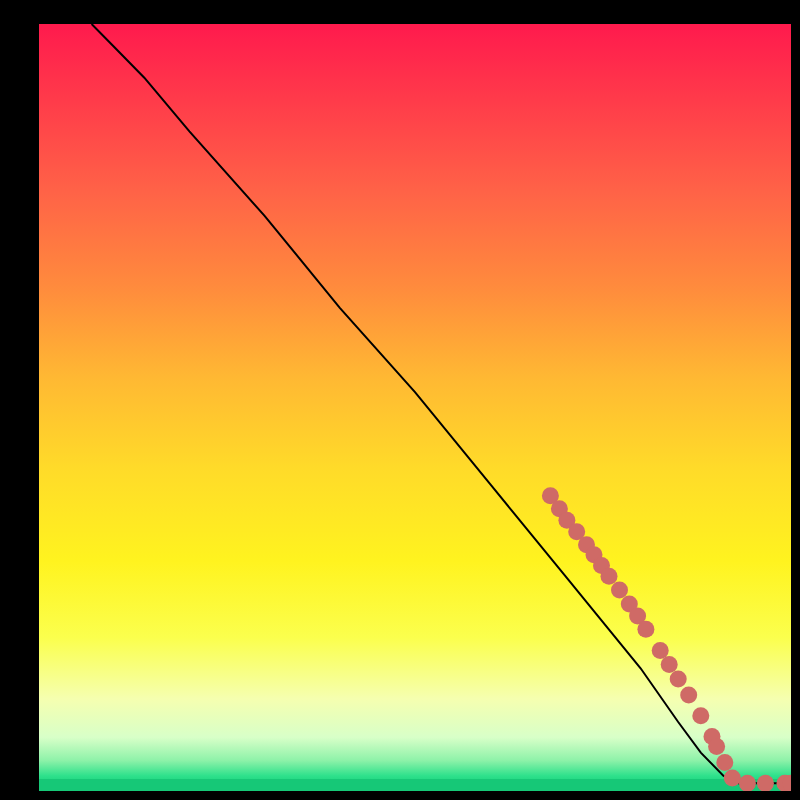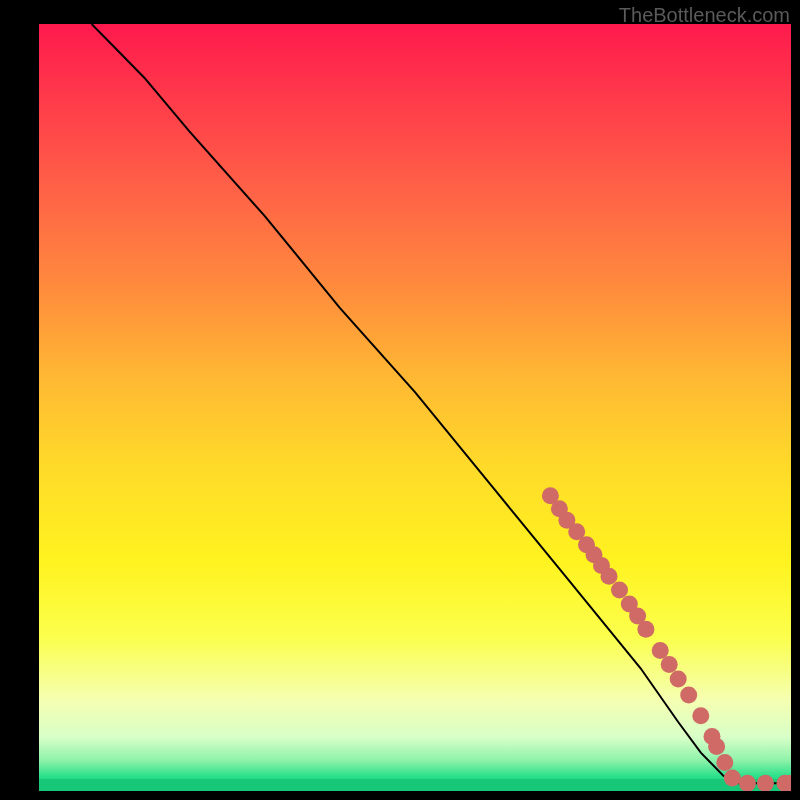--- a/index.html
+++ b/index.html
@@ -69,21 +69,20 @@
     inset: 0;
     width: 100%;
     height: 100%;
   }
 </style>
 </head>
 <body>
 
 <div class="frame">
 
-  <div class="watermark">TheBottleneck.com</div>
 
   <div class="plot">
     <div class="gradient"></div>
     <div class="bottom-band"></div>
     <svg class="curve" viewBox="0 0 752 767" preserveAspectRatio="none">
       <path id="main-curve" fill="none" stroke="#000" stroke-width="2" d="M52.6 0.0 L75.2 23.0 L105.3 53.7 L150.4 107.4 L225.6 191.8 L300.8 283.8 L376.0 368.2 L451.2 460.2 L526.4 552.2 L601.6 644.3 L639.2 698.0 L661.8 728.6 L684.3 751.7 L699.4 759.3 L721.9 759.3 L752.0 759.3"></path>
       <g id="marker-group">
           <circle cx="511.4" cy="471.7" r="8.5" fill="#cf6a66"></circle>
           <circle cx="520.4" cy="484.7" r="8.5" fill="#cf6a66"></circle>
           <circle cx="527.9" cy="496.2" r="8.5" fill="#cf6a66"></circle>

